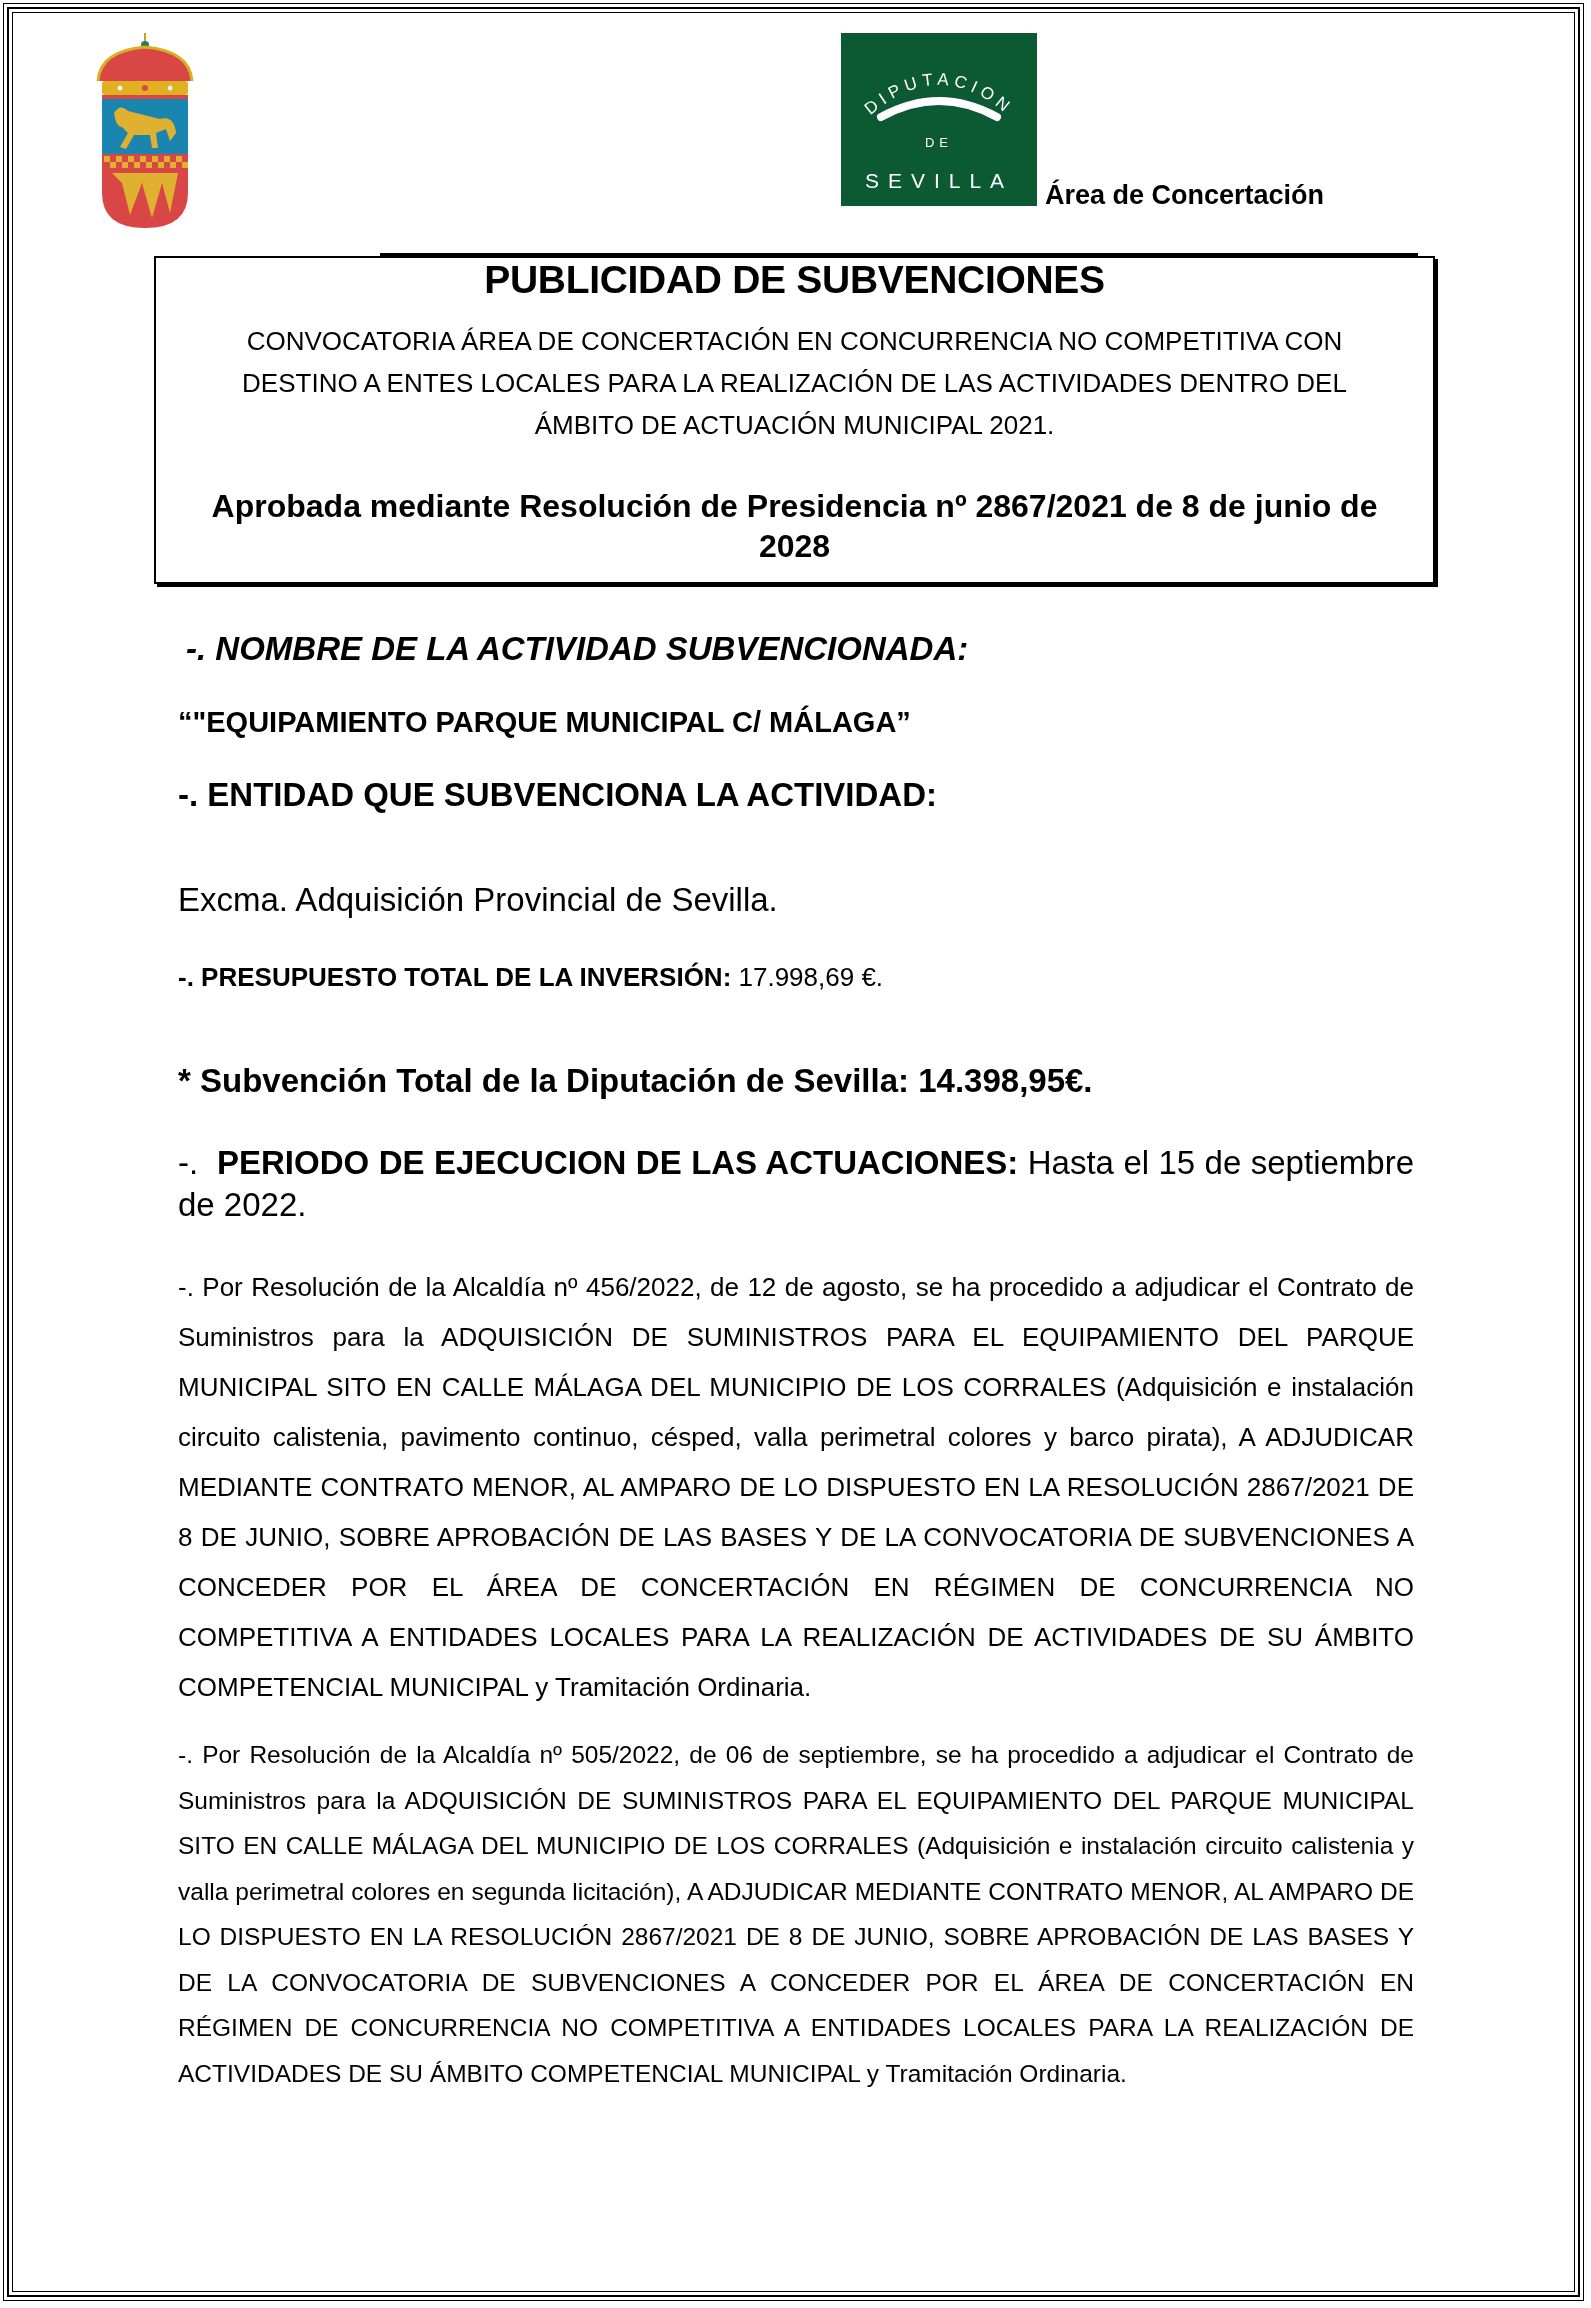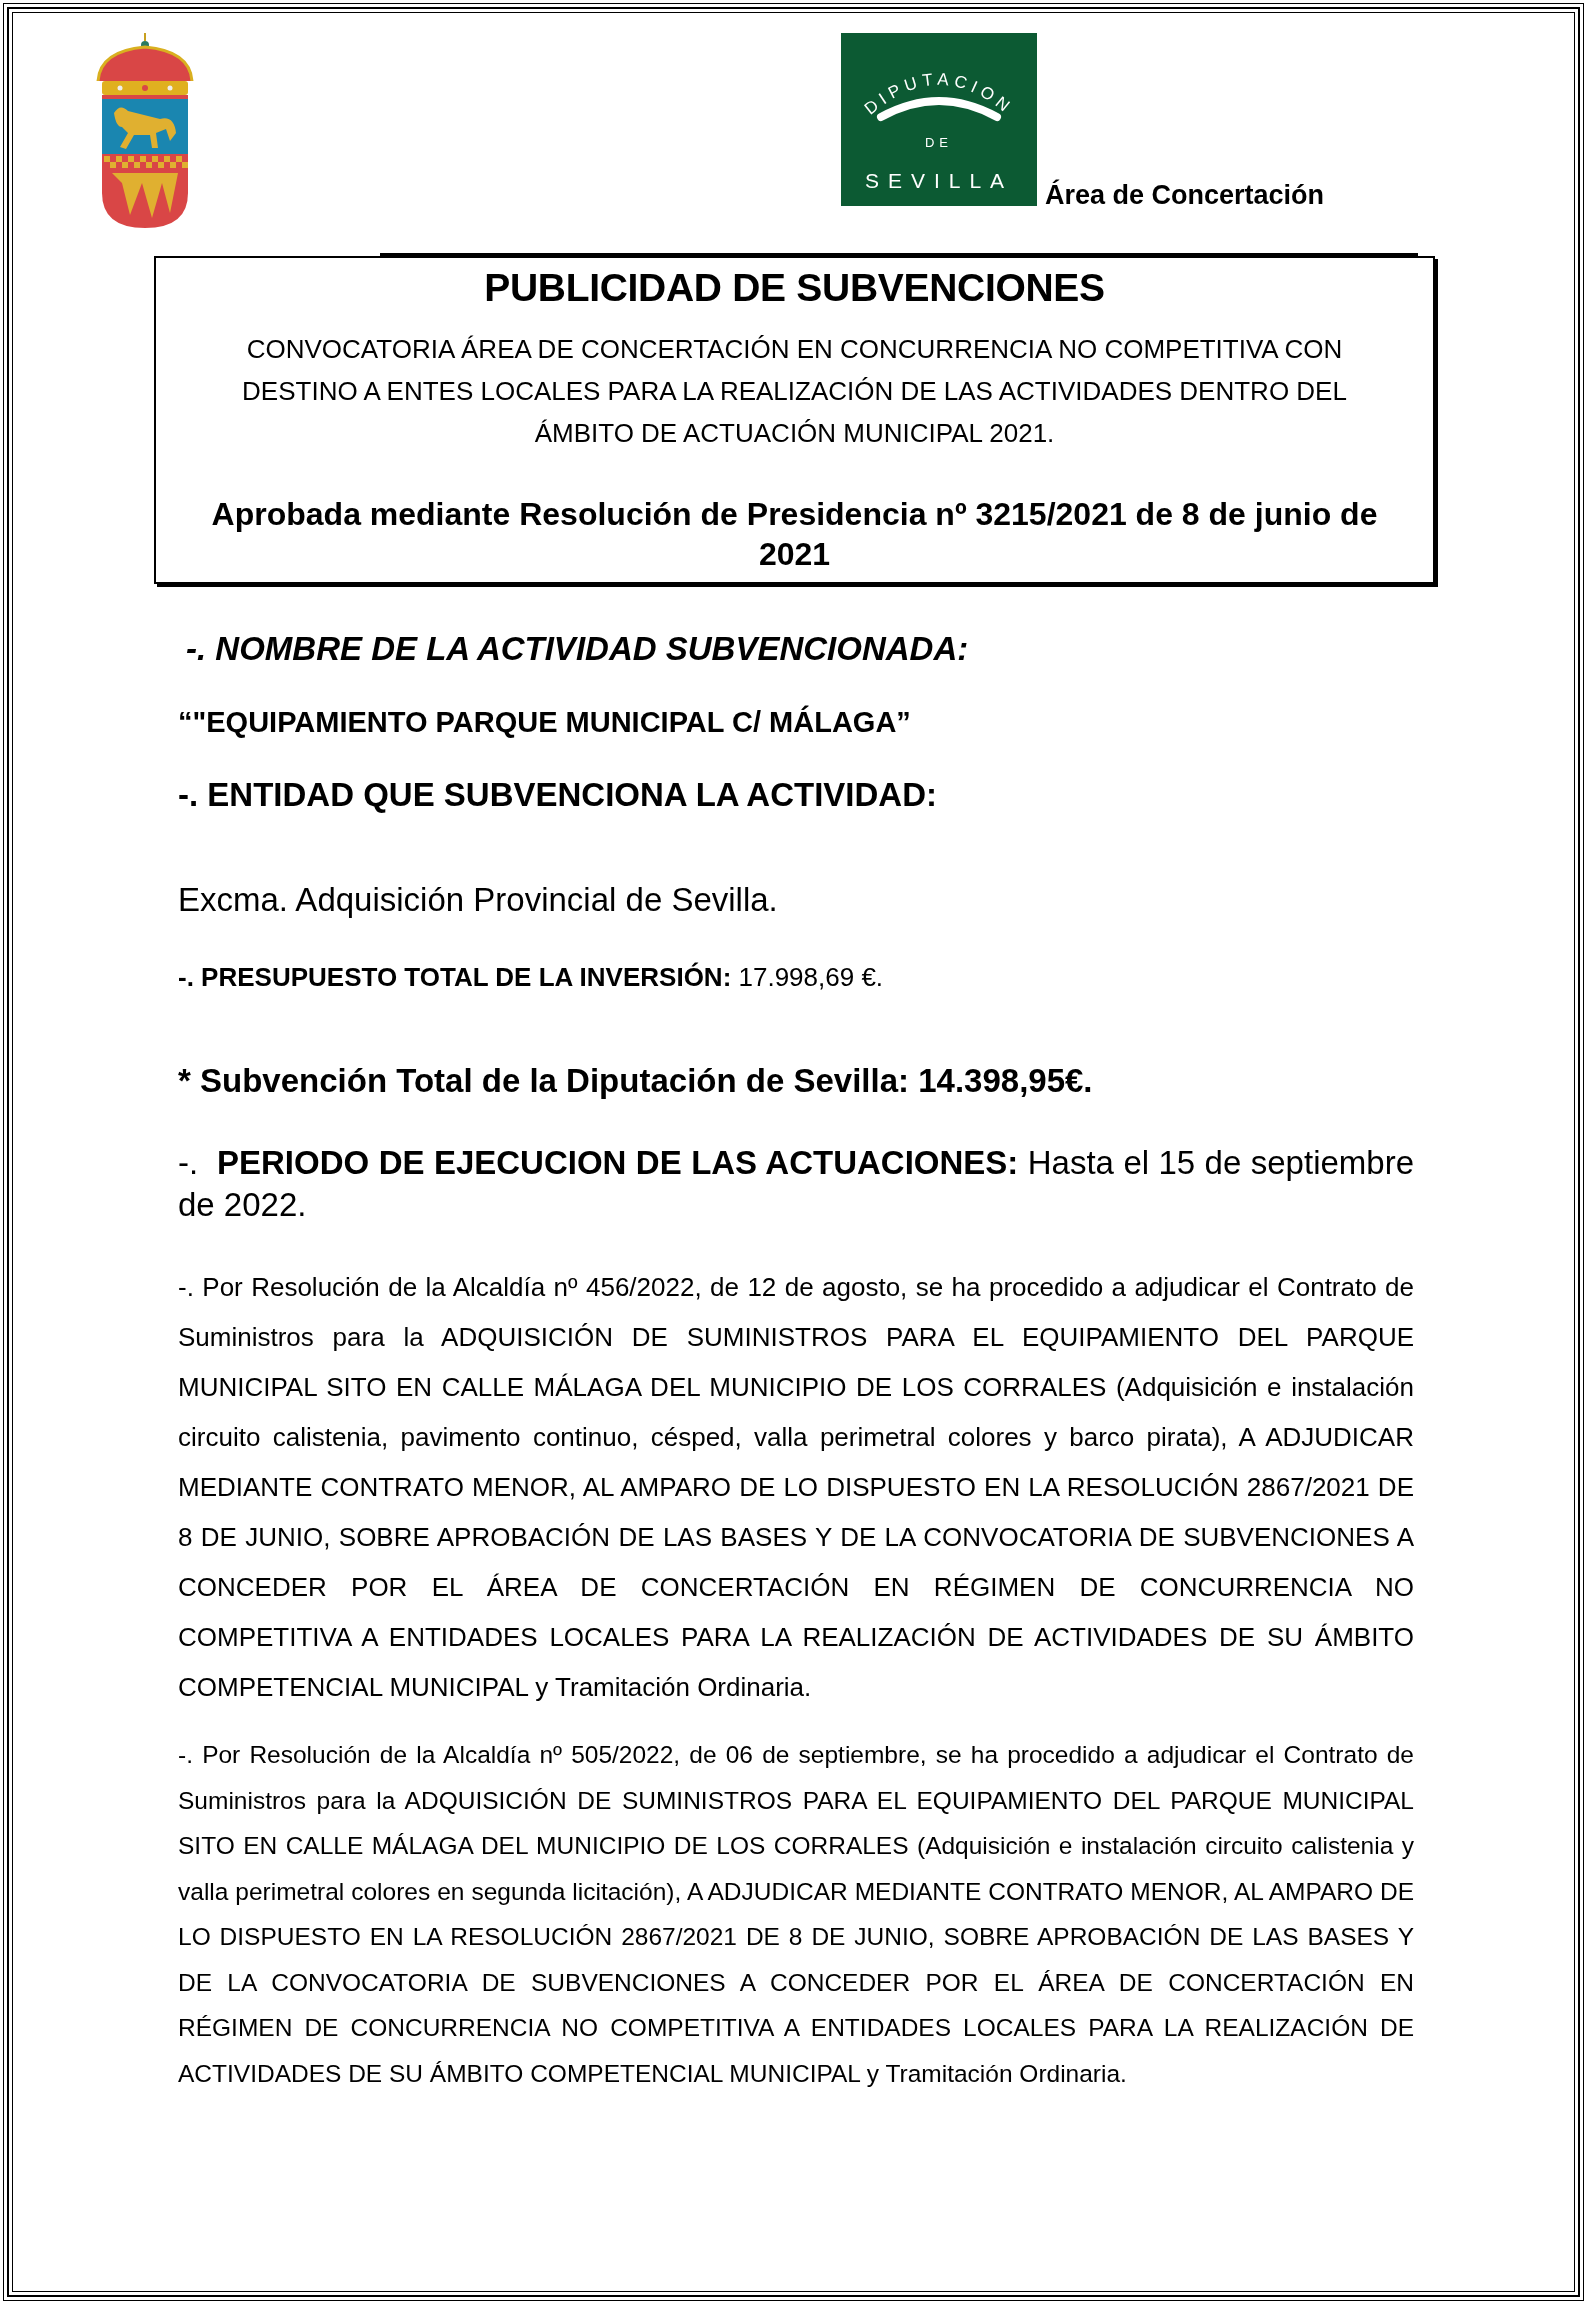--- a/index.html
+++ b/index.html
@@ -34,21 +34,21 @@
 
   .header-rule { position: absolute; left: 380px; top: 253px; width: 1038px; height: 3px; background: #000; }
 
   
   .title-box {
     position: absolute; left: 154px; top: 256px; width: 1281px; height: 328px;
     border: 2px solid #000; box-sizing: border-box;
     box-shadow: 3px 3px 0 0 #000;
     text-align: center;
   }
-  .title-box .main-title { font-size: 39px; font-weight: bold; margin-top: 8px; letter-spacing: -0.3px; }
+  .title-box .main-title { font-size: 39px; font-weight: bold; letter-spacing: -0.3px; }
   .title-box .sub-title { font-size: 26px; font-weight: normal; line-height: 42px; margin: 18px 40px 0 40px; }
   .title-box .approval { font-size: 32px; font-weight: bold; line-height: 40px; margin: 40px 20px 0 20px; }
 
   .content { position: absolute; left: 178px; width: 1236px; }
   .h-bold { font-weight: bold; font-size: 33px; }
   .sec1 { top: 630px; left: 186px; font-style: italic; }
   .activity-name { top: 706px; font-weight: bold; font-size: 29px; }
   .sec2 { top: 776px; }
   .entity { top: 881px; font-size: 33px; }
   .budget { top: 962px; font-size: 26px; }
@@ -107,21 +107,21 @@
     <text x="98" y="155" font-family="Liberation Sans, sans-serif" font-size="21" fill="#fff" text-anchor="middle" letter-spacing="9">SEVILLA</text>
   </svg>
 </div>
 <div class="area-label">Área de Concertación</div>
 
 <div class="header-rule"></div>
 
 <div class="title-box">
   <div class="main-title">PUBLICIDAD DE SUBVENCIONES</div>
   <div class="sub-title">CONVOCATORIA ÁREA DE CONCERTACIÓN EN CONCURRENCIA NO COMPETITIVA CON DESTINO A ENTES LOCALES PARA LA REALIZACIÓN DE LAS ACTIVIDADES DENTRO DEL ÁMBITO DE ACTUACIÓN MUNICIPAL 2021.</div>
-  <div class="approval">Aprobada mediante Resolución de Presidencia nº 3215/2021 de 8 de junio de 2021</div>
+  <div class="approval">Aprobada mediante Resolución de Presidencia nº 2867/2021 de 8 de junio de 2028</div>
 </div>
 
 <div class="content h-bold sec1">-. NOMBRE DE LA ACTIVIDAD SUBVENCIONADA:</div>
 <div class="content activity-name">“"EQUIPAMIENTO PARQUE MUNICIPAL C/ MÁLAGA”</div>
 <div class="content h-bold sec2">-. ENTIDAD QUE SUBVENCIONA LA ACTIVIDAD:</div>
 <div class="content entity">Excma. Adquisición Provincial de Sevilla.</div>
 <div class="content budget">
   <b>-. PRESUPUESTO TOTAL DE LA INVERSIÓN:</b><span> 17.998,69 €.</span>
 </div>
 <div class="content subsidy">* Subvención Total de la Diputación de Sevilla: 14.398,95€.</div>

